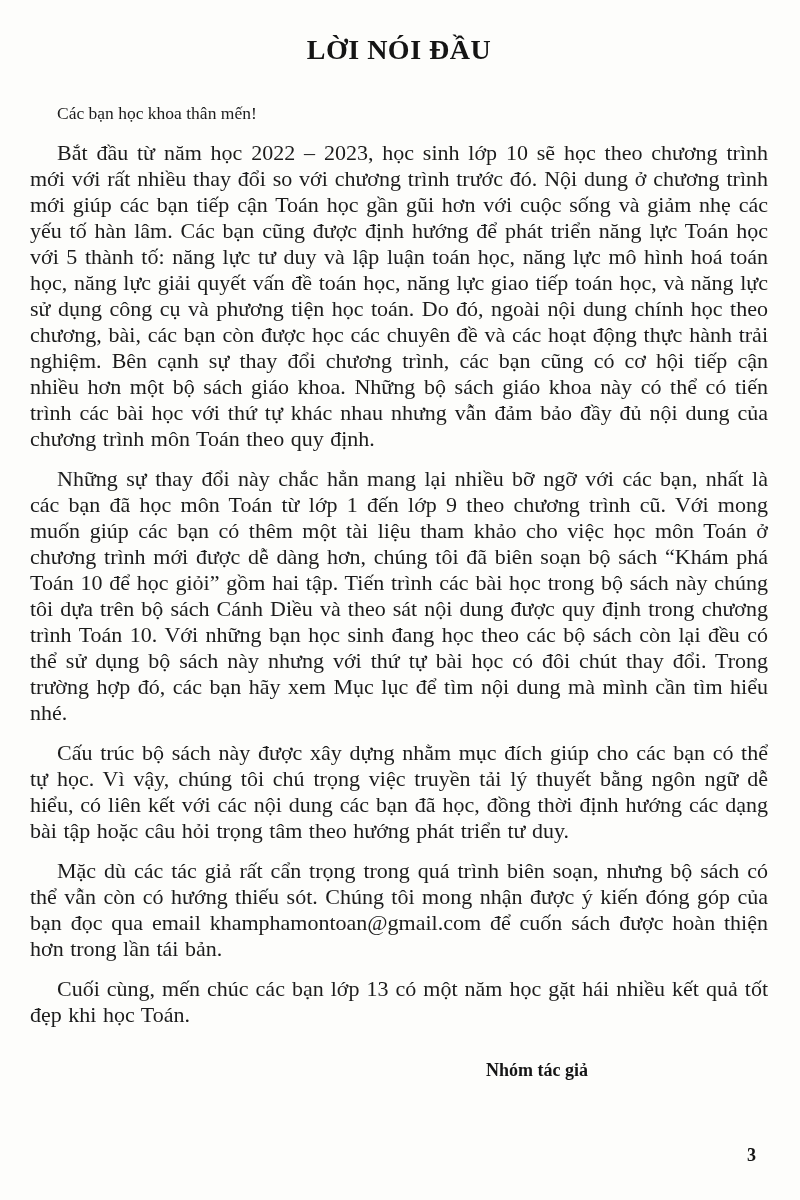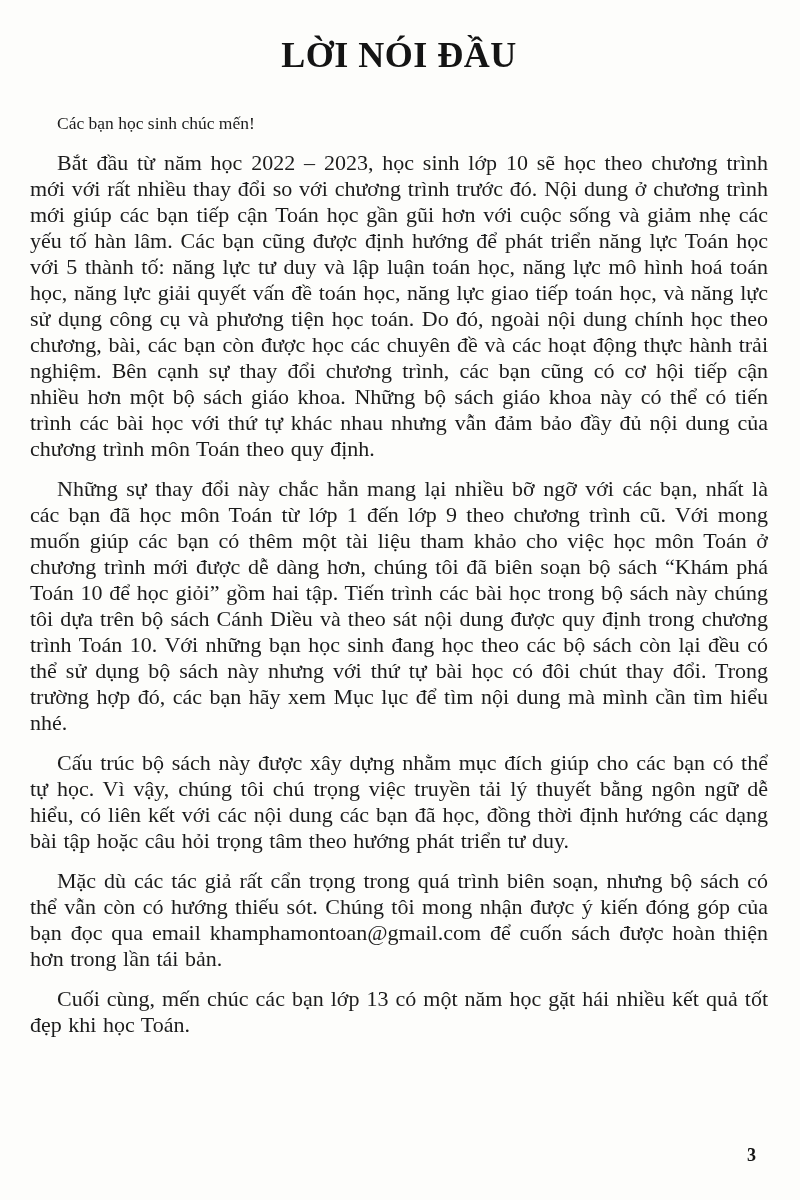--- a/index.html
+++ b/index.html
@@ -15,21 +15,21 @@
     background: #fdfdfb;
     box-sizing: border-box;
     padding: 30px 32px 0 30px;
     font-family: "Liberation Serif", "DejaVu Serif", serif;
     color: #1c1c1c;
     overflow: hidden;
   }
   .title {
     margin: 4px 0 34px 0;
     text-align: center;
-    font-size: 36px;
+    font-size: 28px;
     font-weight: bold;
     letter-spacing: 0.5px;
     color: #141414;
   }
   .greeting {
     margin: 0 0 14px 0;
     text-indent: 27px;
     font-size: 17.5px;
     line-height: 26px;
   }
@@ -56,23 +56,24 @@
     font-weight: bold;
     color: #141414;
   }
 </style>
 </head>
 <body>
 
 <div class="page">
   <h1 class="title">LỜI NÓI ĐẦU</h1>
 
-  <p class="greeting">Các bạn học sinh chúc mến!</p>
+  <p class="greeting">Các bạn học khoa thân mến!</p>
 
   <p class="body-para">Bắt đầu từ năm học 2022 – 2023, học sinh lớp 10 sẽ học theo chương trình mới với rất nhiều thay đổi so với chương trình trước đó. Nội dung ở chương trình mới giúp các bạn tiếp cận Toán học gần gũi hơn với cuộc sống và giảm nhẹ các yếu tố hàn lâm. Các bạn cũng được định hướng để phát triển năng lực Toán học với 5 thành tố: năng lực tư duy và lập luận toán học, năng lực mô hình hoá toán học, năng lực giải quyết vấn đề toán học, năng lực giao tiếp toán học, và năng lực sử dụng công cụ và phương tiện học toán. Do đó, ngoài nội dung chính học theo chương, bài, các bạn còn được học các chuyên đề và các hoạt động thực hành trải nghiệm. Bên cạnh sự thay đổi chương trình, các bạn cũng có cơ hội tiếp cận nhiều hơn một bộ sách giáo khoa. Những bộ sách giáo khoa này có thể có tiến trình các bài học với thứ tự khác nhau nhưng vẫn đảm bảo đầy đủ nội dung của chương trình môn Toán theo quy định.</p>
   <p class="body-para">Những sự thay đổi này chắc hẳn mang lại nhiều bỡ ngỡ với các bạn, nhất là các bạn đã học môn Toán từ lớp 1 đến lớp 9 theo chương trình cũ. Với mong muốn giúp các bạn có thêm một tài liệu tham khảo cho việc học môn Toán ở chương trình mới được dễ dàng hơn, chúng tôi đã biên soạn bộ sách “Khám phá Toán 10 để học giỏi” gồm hai tập. Tiến trình các bài học trong bộ sách này chúng tôi dựa trên bộ sách Cánh Diều và theo sát nội dung được quy định trong chương trình Toán 10. Với những bạn học sinh đang học theo các bộ sách còn lại đều có thể sử dụng bộ sách này nhưng với thứ tự bài học có đôi chút thay đổi. Trong trường hợp đó, các bạn hãy xem Mục lục để tìm nội dung mà mình cần tìm hiểu nhé.</p>
   <p class="body-para">Cấu trúc bộ sách này được xây dựng nhằm mục đích giúp cho các bạn có thể tự học. Vì vậy, chúng tôi chú trọng việc truyền tải lý thuyết bằng ngôn ngữ dễ hiểu, có liên kết với các nội dung các bạn đã học, đồng thời định hướng các dạng bài tập hoặc câu hỏi trọng tâm theo hướng phát triển tư duy.</p>
   <p class="body-para">Mặc dù các tác giả rất cẩn trọng trong quá trình biên soạn, nhưng bộ sách có thể vẫn còn có hướng thiếu sót. Chúng tôi mong nhận được ý kiến đóng góp của bạn đọc qua email khamphamontoan@gmail.com để cuốn sách được hoàn thiện hơn trong lần tái bản.</p>
   <p class="body-para">Cuối cùng, mến chúc các bạn lớp 13 có một năm học gặt hái nhiều kết quả tốt đẹp khi học Toán.</p>
 
+  <p class="signature">Nhóm tác giả</p>
 
   <div class="page-number">3</div>
 </div>
 
 </body></html>

